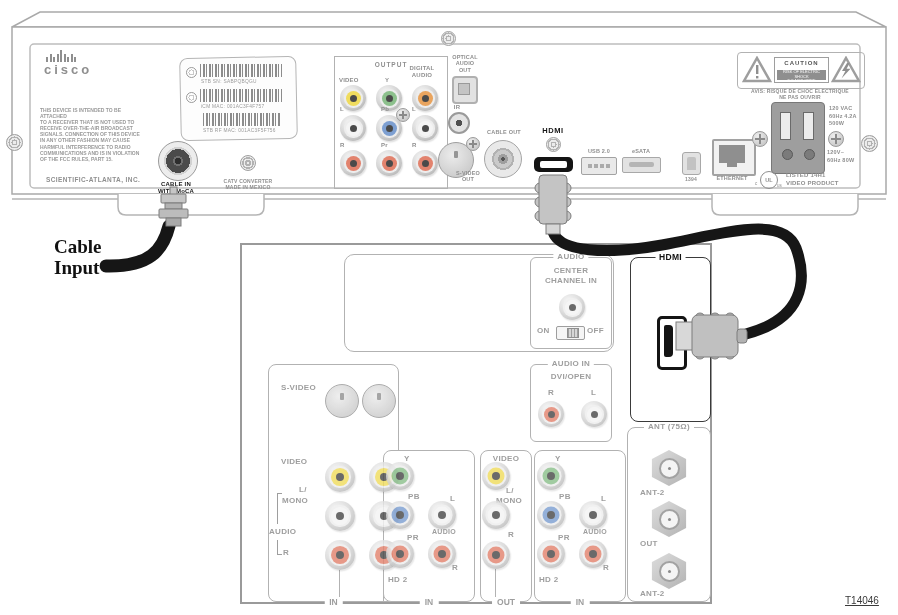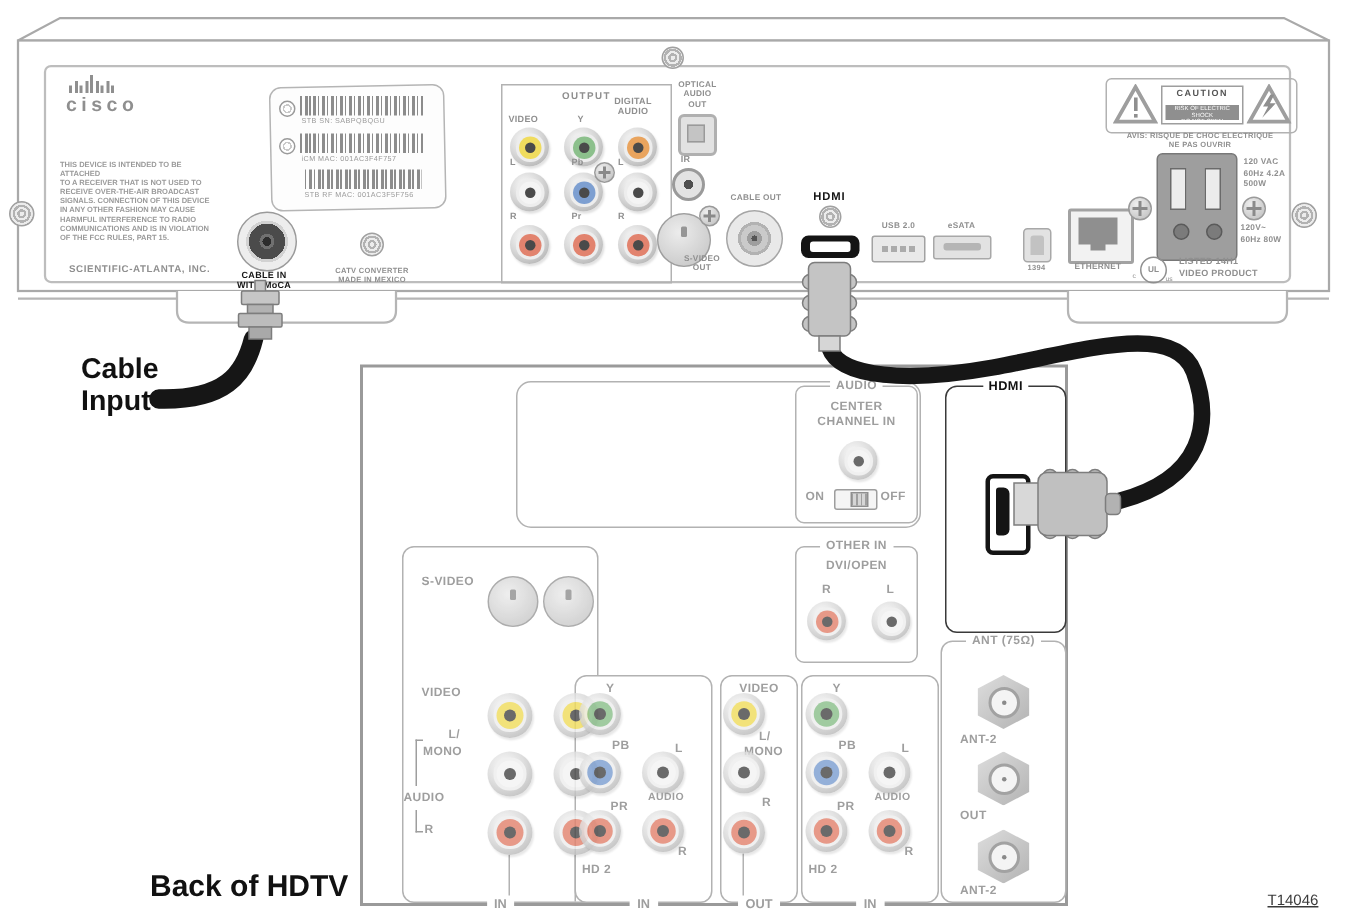--- a/index.html
+++ b/index.html
@@ -13,21 +13,21 @@
   .sl{position:absolute;font-size:6px;font-weight:bold;color:#8f8f8f;letter-spacing:.2px;
       white-space:pre-line;line-height:7px;z-index:3;}
   .sl.ctr{text-align:center;}
   .bl{color:#161616;}
   .fcc{position:absolute;font-size:5px;line-height:6.1px;font-weight:600;color:#9a9a9a;
        white-space:pre-line;z-index:3;}
   .tl{position:absolute;font-size:8px;font-weight:bold;color:#9e9e9e;letter-spacing:.3px;
       white-space:pre-line;line-height:10px;z-index:3;}
   .tl.ctr{text-align:center;}
   .big{position:absolute;font-size:19px;line-height:21px;font-weight:bold;color:#111;
-       white-space:pre-line;z-index:4;}
+       white-space:pre-line;z-index:4;font-family:Liberation Serif, serif;}
   .fig{position:absolute;font-size:10px;color:#3a3a3a;z-index:4;text-decoration:underline;}
 
   
   .obox{position:absolute;border:1px solid #b2b2b2;background:transparent;z-index:2;}
   .ringscrew{position:absolute;border-radius:50%;border:1px solid #a0a0a0;z-index:3;
       background:repeating-radial-gradient(circle,#ececec 0 1.5px,#b2b2b2 1.5px 3px);}
   .phillips{position:absolute;border-radius:50%;z-index:3;border:1px solid #9a9a9a;
       background:radial-gradient(circle at 35% 30%,#eee,#bdbdbd);}
   .phillips::before{content:"";position:absolute;left:50%;top:15%;bottom:15%;width:1.5px;
       margin-left:-.75px;background:#8a8a8a;}
@@ -310,21 +310,21 @@
     </div>
 
     <div class="tvbox dark" style="left:388px;top:12px;width:79px;height:163px">
       <span class="btitle blk">HDMI</span>
       <div class="tvhdmiport" style="left:26px;top:58px;width:24px;height:48px">
           <i></i>
         </div>
     </div>
 
     <div class="tvbox" style="left:288px;top:119px;width:80px;height:76px;border-radius:6px">
-      <span class="btitle">OTHER IN</span>
+      <span class="btitle">AUDIO IN</span>
       <div class="tl ctr" style="left:0;top:7px;width:80px">DVI/OPEN</div>
       <div class="tl" style="left:17px;top:23px">R</div>
       <div class="tl" style="left:60px;top:23px">L</div>
       <div class="rca s c-red tvjack" style="left:7px;top:36px">
           <i></i>
         </div>
       <div class="rca s c-white tvjack" style="left:50px;top:36px">
           <i></i>
         </div>
     </div>
@@ -478,15 +478,14 @@
         <circle cx="715" cy="354" r="5" fill="#c0c0c0"></circle>
         <circle cx="730" cy="354" r="5" fill="#c0c0c0"></circle>
       <rect x="676" y="322" width="18" height="28" fill="#d8d8d8"></rect>
       <rect x="692" y="315" width="46" height="42" rx="6" fill="#c0c0c0"></rect>
       <rect x="737" y="329" width="10" height="14" rx="3" fill="#b2b2b2"></rect>
     </g>
   </svg>
 
   <div class="big" style="left:54px;top:236px">Cable
 Input</div>
-  <div class="big" style="left:100px;top:581px;font-size:20px">Back of HDTV</div>
   <div class="fig" style="left:845px;top:595px">T14046</div>
 </div>
 
 </body></html>

